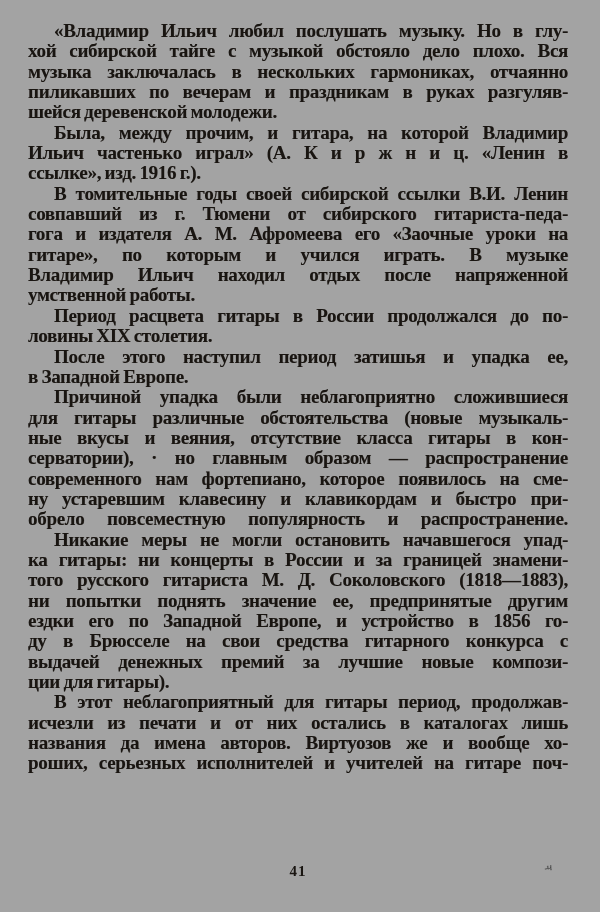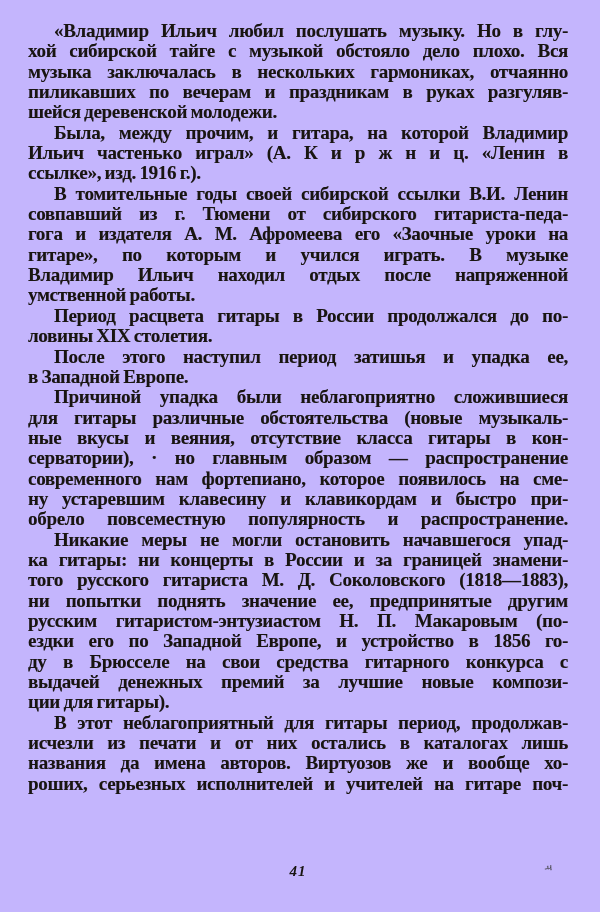--- a/index.html
+++ b/index.html
@@ -44,39 +44,38 @@
   .line.indent {
     text-indent: 26px;
   }
   .page-num {
     position: absolute;
     left: 28px;
     top: 863px;
     width: 540px;
     text-align: center;
     font-size: 15px;
-    font-style: italic;
     font-weight: 700;
     letter-spacing: 1px;
   }
   .artifact {
     position: absolute;
     left: 544px;
     top: 861px;
     font-size: 11px;
     font-style: italic;
     color: #3c3c3c;
     transform: rotate(-12deg);
     letter-spacing: -1px;
   }
 </style>
 </head>
 <body>
 
-<div class="page" style="background: #c4b5fd; color: rgb(25, 21, 17);">
+<div class="page" style="background: #a3a3a3; color: rgb(25, 21, 17);">
   <div class="text-block">
       <div class="line indent">«Владимир Ильич любил послушать музыку. Но в глу-</div>
       <div class="line">хой сибирской тайге с музыкой обстояло дело плохо. Вся</div>
       <div class="line">музыка заключалась в нескольких гармониках, отчаянно</div>
       <div class="line">пиликавших по вечерам и праздникам в руках разгуляв-</div>
       <div class="line end">шейся деревенской молодежи.</div>
       <div class="line indent">Была, между прочим, и гитара, на которой Владимир</div>
       <div class="line">Ильич частенько играл» (А. К и р ж н и ц.  «Ленин в</div>
       <div class="line end">ссылке», изд. 1916 г.).</div>
       <div class="line indent">В томительные годы своей сибирской ссылки В.И. Ленин</div>
@@ -93,21 +92,20 @@
       <div class="line">для гитары различные обстоятельства (новые музыкаль-</div>
       <div class="line">ные вкусы и веяния, отсутствие класса гитары в кон-</div>
       <div class="line">серватории), · но главным образом — распространение</div>
       <div class="line">современного нам фортепиано, которое появилось на сме-</div>
       <div class="line">ну устаревшим клавесину и клавикордам и быстро при-</div>
       <div class="line">обрело повсеместную популярность и распространение.</div>
       <div class="line indent">Никакие меры не могли остановить начавшегося упад-</div>
       <div class="line">ка гитары: ни концерты в России и за границей знамени-</div>
       <div class="line">того русского гитариста М. Д. Соколовского (1818—1883),</div>
       <div class="line">ни попытки поднять значение ее, предпринятые другим</div>
-      <div class="line">русским гитаристом-энтузиастом Н. П. Макаровым (по-</div>
       <div class="line">ездки его по Западной Европе, и устройство в 1856 го-</div>
       <div class="line">ду в Брюсселе на свои средства гитарного конкурса с</div>
       <div class="line">выдачей денежных премий за лучшие новые компози-</div>
       <div class="line end">ции для гитары).</div>
       <div class="line indent">В этот неблагоприятный для гитары период, продолжав-</div>
       <div class="line">исчезли из печати и от них остались в каталогах лишь</div>
       <div class="line">названия да имена авторов. Виртуозов же и вообще хо-</div>
       <div class="line">роших, серьезных исполнителей и учителей на гитаре поч-</div>
     </div>
   <div class="page-num">41</div>

